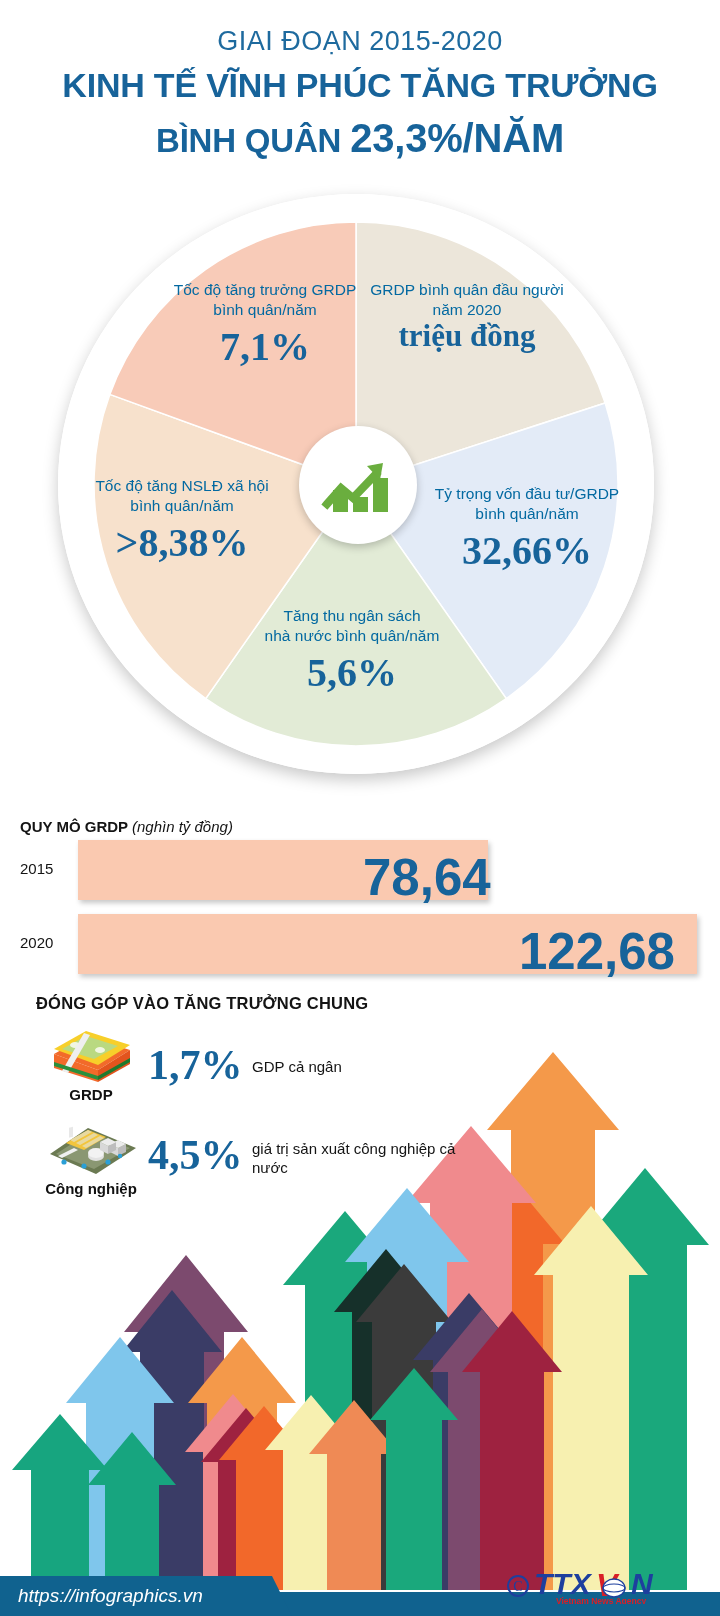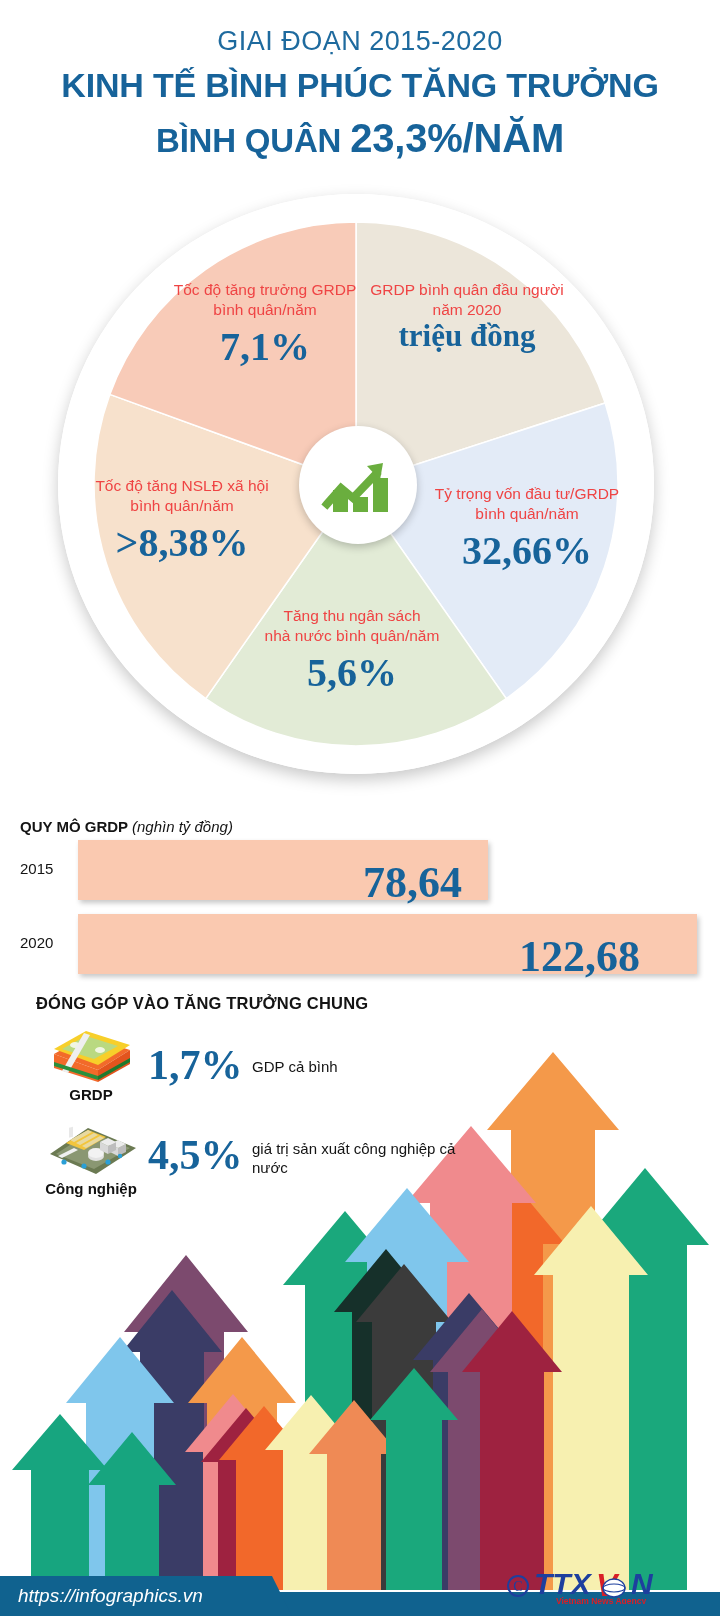--- a/index.html
+++ b/index.html
@@ -38,42 +38,42 @@
     position:absolute;left:6px;top:6px;width:596px;height:580px;border-radius:50%;
     background:#ffffff;
   }
   .pie-svg{position:absolute;left:6px;top:6px;}
   .pie-hub{
     position:absolute;left:247px;top:238px;width:118px;height:118px;border-radius:50%;
     background:#fff;box-shadow:0 3px 9px rgba(0,0,0,.22);
     display:flex;align-items:center;justify-content:center;
   }
   .seg-label{position:absolute;text-align:center;line-height:1.28;}
-  .seg-cap{font-size:15.5px;color:#ef4444;}
+  .seg-cap{font-size:15.5px;color:#0369a1;}
   .seg-val{
     font-family:"Liberation Serif","DejaVu Serif",serif;
     font-weight:bold;color:#17639a;line-height:1.05;margin-top:6px;
   }
   .v38{font-size:40px;}
   .sub-serif{font-family:"Liberation Serif",serif;font-weight:bold;color:#17639a;font-size:31px;line-height:1.05;}
 
   
   .barblock{position:absolute;left:0;top:796px;width:720px;height:190px;}
   .bar-title{position:absolute;left:20px;top:22px;font-size:15px;font-weight:bold;color:#141414;}
   .bar-title .it{font-weight:normal;font-style:italic;}
   .bar-row{position:absolute;height:60px;}
   .bar-yr{position:absolute;left:20px;width:52px;text-align:left;font-size:15px;color:#141414;top:20px;}
   .bar-rect{
     position:absolute;left:78px;height:60px;background:#fac9b0;
     box-shadow:2px 3px 5px rgba(0,0,0,.22);
   }
   .bar-num{
-    position:absolute;top:17px;
-    font-family:Liberation Serif, serif;font-weight:bold;
-    font-size:44px;color:#17639a;
+    position:absolute;top:8px;
+    font-family:Liberation Sans, sans-serif;font-weight:bold;
+    font-size:51px;color:#17639a;
   }
 
   
   .contrib{position:absolute;left:0;top:990px;width:720px;height:230px;z-index:6;margin-left:16px;}
   .contrib-title{position:absolute;left:20px;top:4px;font-size:16.5px;font-weight:bold;color:#141414;letter-spacing:.2px;}
   .crow{position:absolute;left:20px;}
   .cicon{position:absolute;left:8px;width:92px;height:56px;}
   .clabel{position:absolute;left:0;width:110px;text-align:center;font-size:15px;font-weight:bold;color:#111;}
   .cval{
     position:absolute;left:112px;
@@ -94,21 +94,21 @@
             font-family:"Liberation Sans",sans-serif;}
   .logo{position:absolute;right:12px;bottom:12px;width:182px;height:38px;}
 </style>
 </head>
 <body>
 
 <div class="root">
 
   <div class="header">
     <div class="hdr-kicker">GIAI ĐOẠN 2015-2020</div>
-    <div class="hdr-line1">KINH TẾ BÌNH PHÚC TĂNG TRƯỞNG</div>
+    <div class="hdr-line1">KINH TẾ VĨNH PHÚC TĂNG TRƯỞNG</div>
     <div class="hdr-line2">
       <span>BÌNH QUÂN </span><span class="big">23,3%/NĂM</span>
     </div>
   </div>
 
   <div class="pie-wrap">
     <div class="pie-shadow"></div>
     <div class="pie-ring"></div>
 
     <svg class="pie-svg" width="596" height="580" viewBox="0 0 596 580">
@@ -283,21 +283,21 @@
           <polygon points="18,21 42,8 74,18 50,31" fill="#b9d981"></polygon>
           <ellipse cx="31" cy="17" rx="5" ry="3" fill="#f0f6e2"></ellipse>
           <ellipse cx="56" cy="22" rx="5" ry="3" fill="#f0f6e2"></ellipse>
           <polygon points="40,5 46,7 24,45 18,43" fill="#efefef"></polygon>
           <polygon points="10,34 54,48 54,52 10,38" fill="#2a8f3c"></polygon>
           <polygon points="54,48 86,30 86,34 54,52" fill="#1d7a2e"></polygon>
         </svg>
       </div>
       <div class="clabel" style="top:58px;">GRDP</div>
       <div class="cval" style="top:16px;">1,7%</div>
-      <div class="cdesc" style="left:216px;top:30px;width:180px;">GDP cả bình</div>
+      <div class="cdesc" style="left:216px;top:30px;width:180px;">GDP cả ngân</div>
     </div>
 
     <div class="crow" style="top:128px;height:90px;width:520px;">
       <div class="cicon" style="top:0;">
         <svg width="96" height="60" viewBox="0 0 96 60">
           <polygon points="6,36 44,10 92,30 52,56" fill="#6b7a52"></polygon>
           <polygon points="12,36 46,14 86,30 50,51" fill="#8a9772"></polygon>
           <polygon points="22,25 44,12 62,19 40,32" fill="#f2c53d"></polygon>
           <rect x="25" y="15" width="4" height="10" fill="#e8e8e8" transform="skewY(-12)"></rect>
           <polygon points="26,22 44,12 48,14 30,24" fill="#e8d9a0"></polygon>

